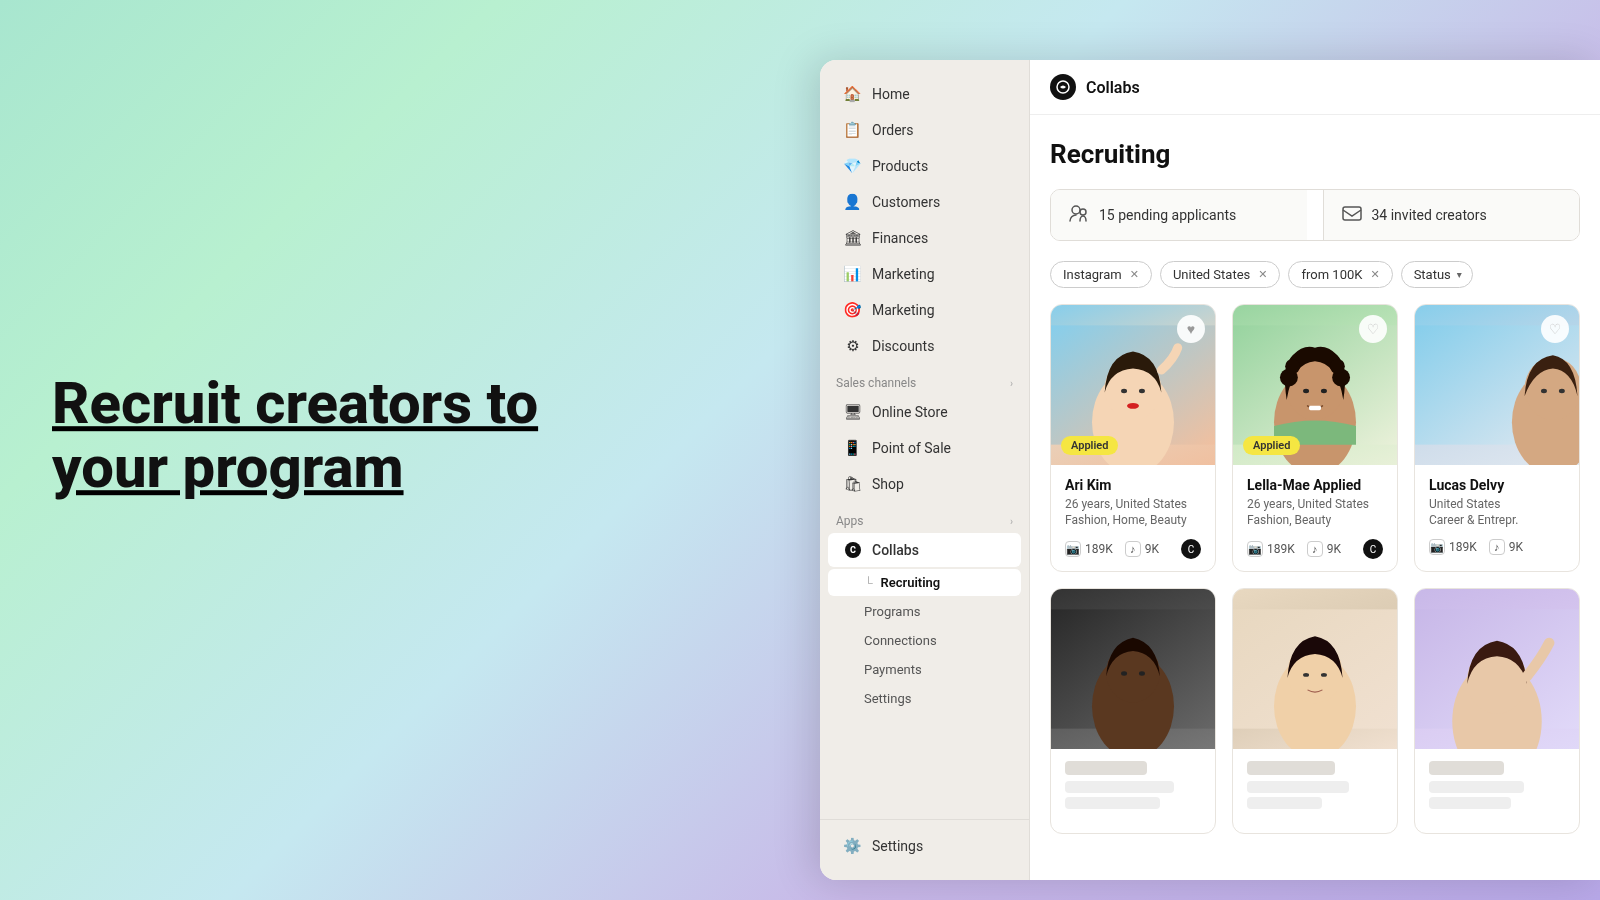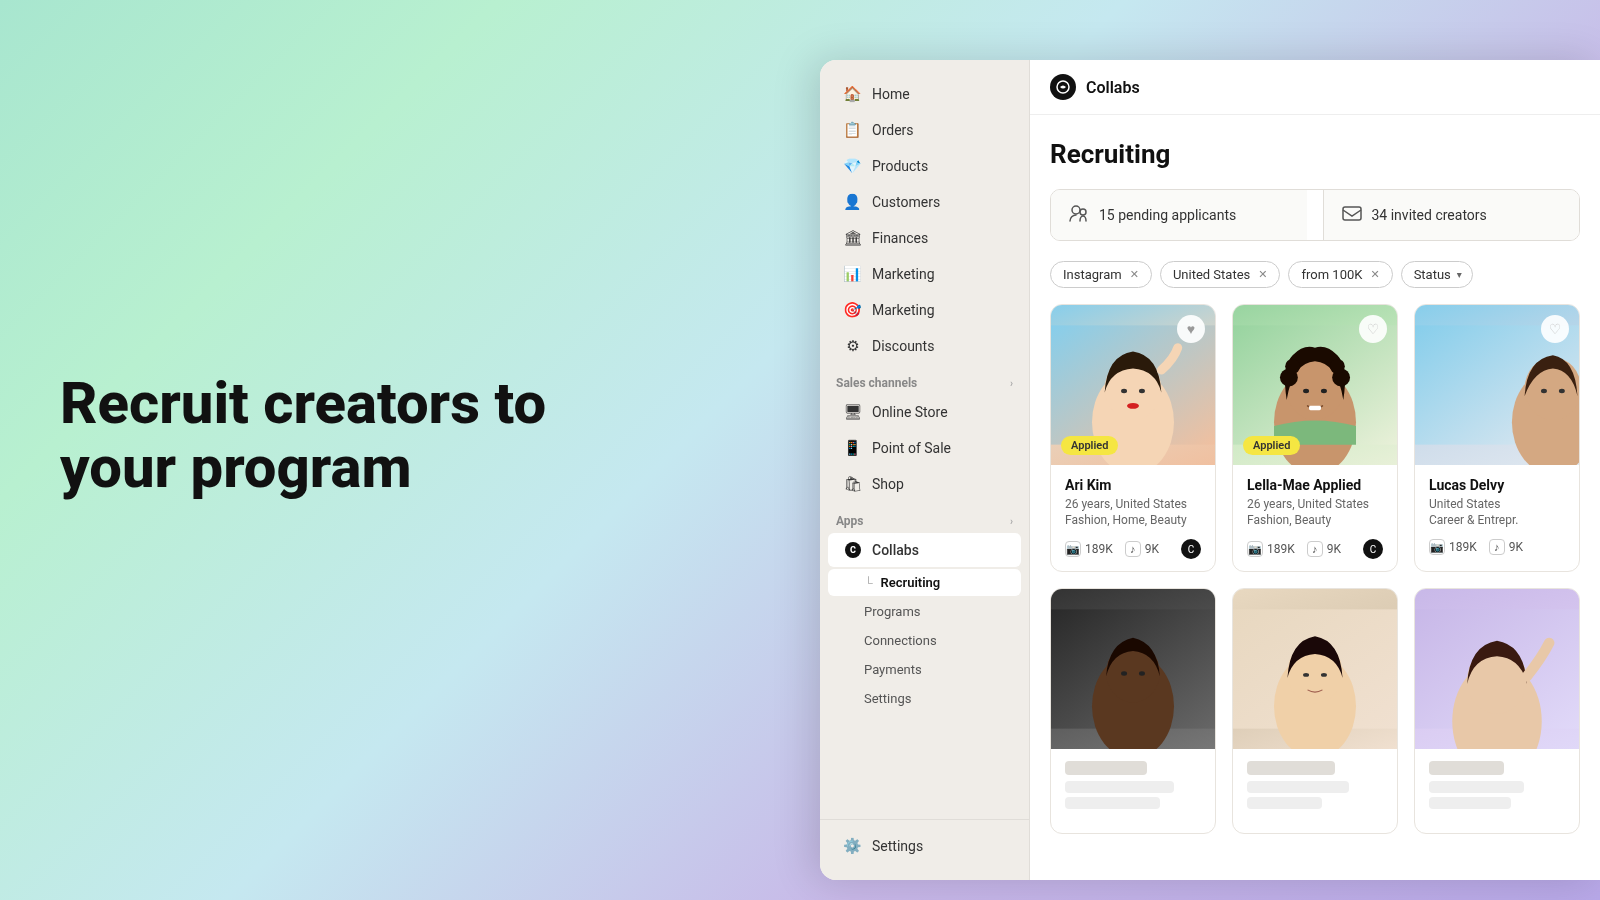--- a/index.html
+++ b/index.html
@@ -14,24 +14,25 @@
     
     .bg {
       position: absolute;
       inset: 0;
       background: linear-gradient(135deg, #a8e6cf 0%, #b8f0d0 20%, #c5e8f0 45%, #c8b8e8 70%, #b8a8e8 100%);
     }
 
     
     .left-panel {
       position: absolute;
-      left: 60px;
+      left: 52px;
       top: 50%;
       transform: translateY(-50%);
       max-width: 530px;
+      text-decoration: underline;
     }
     .left-panel h1 {
       font-size: 58px;
       font-weight: 800;
       color: #111;
       line-height: 1.1;
       margin-bottom: 28px;
     }
     .left-panel p {
       font-size: 22px;
@@ -89,21 +90,20 @@
       flex-shrink: 0;
     }
 
     .section-label {
       font-size: 12px;
       color: #888;
       padding: 12px 16px 4px;
       display: flex;
       align-items: center;
       justify-content: space-between;
-      font-weight: bold;
     }
     .section-label .chevron { font-size: 10px; color: #aaa; }
 
     .sub-item {
       display: flex;
       align-items: center;
       gap: 8px;
       padding: 6px 16px 6px 36px;
       font-size: 13px;
       color: #555;

